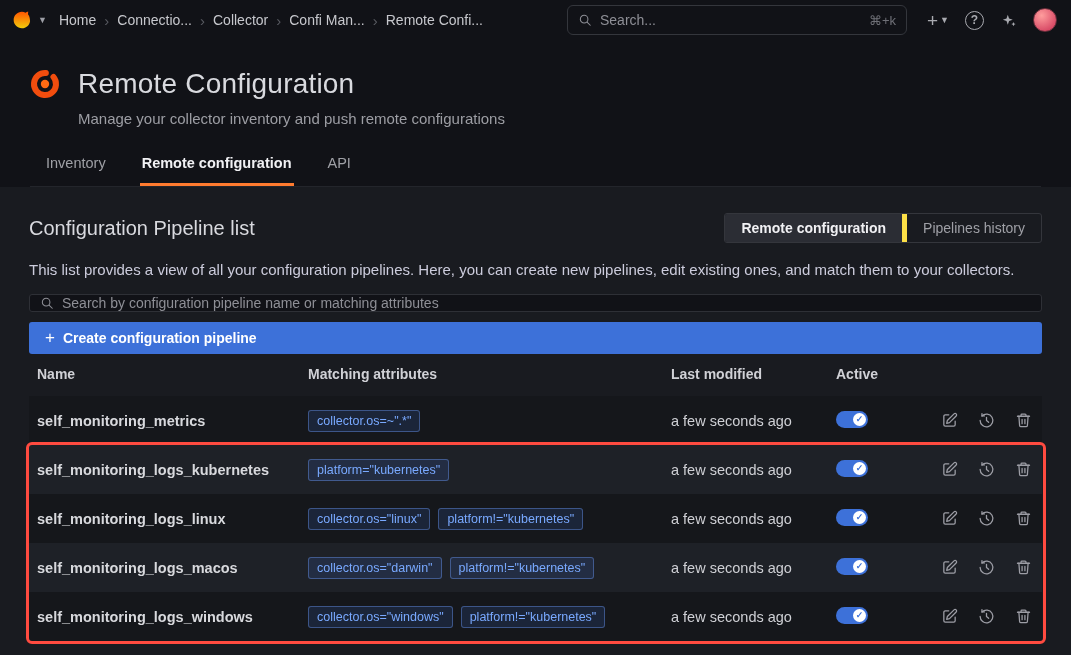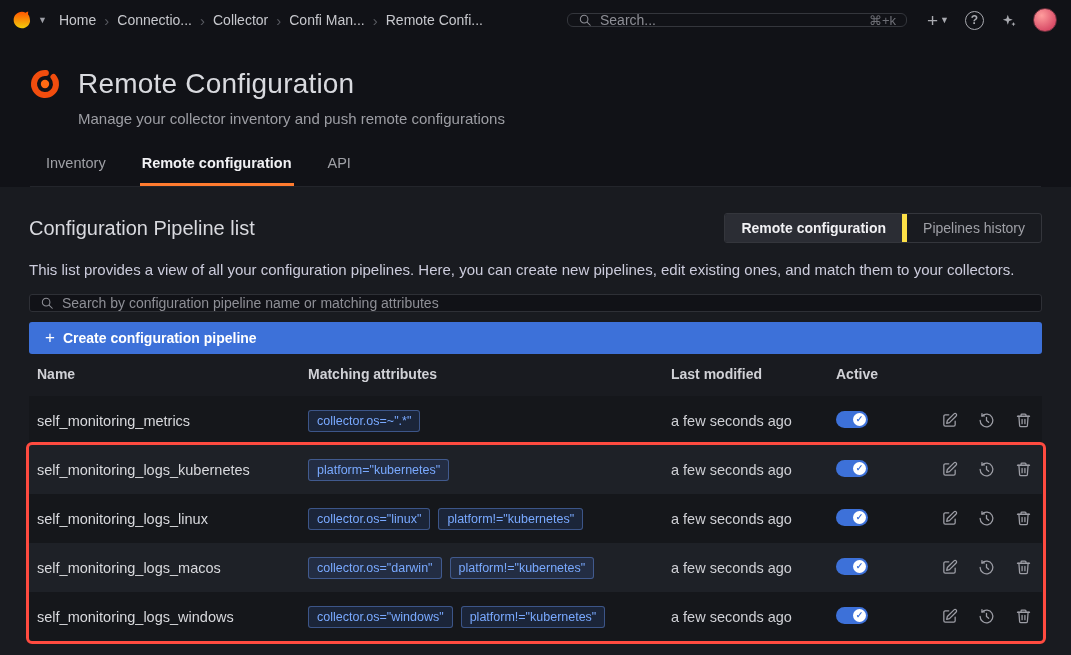--- a/index.html
+++ b/index.html
@@ -12,21 +12,21 @@
   html,body{width:1071px;height:655px;overflow:hidden;}
   body{background:#111217;color:#ccccdc;}
 
   
   .topnav{height:40px;display:flex;align-items:center;padding:0 14px 0 10px;gap:6px;background:#111217;}
   .nav-logo{width:22px;height:22px;display:flex;align-items:center;cursor:pointer;}
   .logo-chevron{color:#9d9ea6;font-size:9px;margin-right:6px;cursor:pointer;}
   .breadcrumb{display:flex;align-items:center;font-size:14px;color:#c7c8cd;white-space:nowrap;}
   .breadcrumb .crumb{cursor:pointer;}
   .breadcrumb .sep{color:#585a61;margin:0 8px;font-size:15px;}
-  .nav-search{margin-left:auto;width:340px;height:14px;border:1px solid #34363c;border-radius:6px;
+  .nav-search{margin-left:auto;width:340px;height:30px;border:1px solid #34363c;border-radius:6px;
     background:#111217;display:flex;align-items:center;padding:0 10px;gap:8px;position:relative;}
   .nav-search input{flex:1;background:transparent;border:none;outline:none;color:#ccccdc;font-size:14px;}
   .nav-search input::placeholder{color:#8e8f96;}
   .kbd-hint{color:#6f7077;font-size:13px;}
   .nav-actions{display:flex;align-items:center;gap:16px;margin-left:14px;}
   .nav-btn{background:none;border:none;color:#a9aab0;display:flex;align-items:center;cursor:pointer;gap:2px;}
   .plus-glyph{font-size:19px;line-height:1;}
   .mini-chevron{font-size:9px;}
   .help-circle{width:19px;height:19px;border:1.6px solid #a9aab0;border-radius:50%;display:flex;align-items:center;justify-content:center;font-size:12px;font-weight:700;}
   .avatar{width:24px;height:24px;border-radius:50%;background:radial-gradient(circle at 35% 30%,#ff9d9d,#d84a66 75%);border:1px solid #6b2f3c;cursor:pointer;}
@@ -61,21 +61,21 @@
 
   
   .table-wrap{position:relative;margin-top:4px;}
   table{width:100%;border-collapse:collapse;table-layout:fixed;}
   thead th{text-align:left;font-size:14px;font-weight:700;color:#d0d1d6;padding:8px 0 14px;}
   thead th.col-name{padding-left:8px;}
   tbody tr{height:49px;}
   tbody tr:nth-child(odd){background:#15171b;}
   tbody tr:nth-child(even){background:#1e2127;}
   td{vertical-align:middle;font-size:14.5px;}
-  td.col-name{padding-left:8px;color:#d8d9dd;font-weight:400;}
+  td.col-name{padding-left:8px;color:#d8d9dd;font-weight:700;}
   .attr-list{display:flex;gap:8px;flex-wrap:nowrap;}
   .attr-badge{font-size:12.5px;color:var(--badge-text);background:rgba(61,113,217,.16);
     border:1px solid rgba(110,159,255,.4);border-radius:3px;padding:3px 8px;white-space:nowrap;}
   td.col-modified{color:#cfd0d5;}
   .toggle{display:inline-block;width:32px;height:17px;border-radius:9px;background:var(--accent-blue);position:relative;cursor:pointer;}
   .toggle .knob{position:absolute;top:2px;right:2px;width:13px;height:13px;border-radius:50%;background:#fff;
     display:flex;align-items:center;justify-content:center;font-size:9px;font-weight:700;color:var(--accent-blue);line-height:1;}
   td.col-actions{padding-right:10px;}
   .actions{display:flex;justify-content:flex-end;gap:20px;align-items:center;}
   .icon-btn{background:none;border:none;cursor:pointer;display:flex;align-items:center;color:#9d9ea6;}

